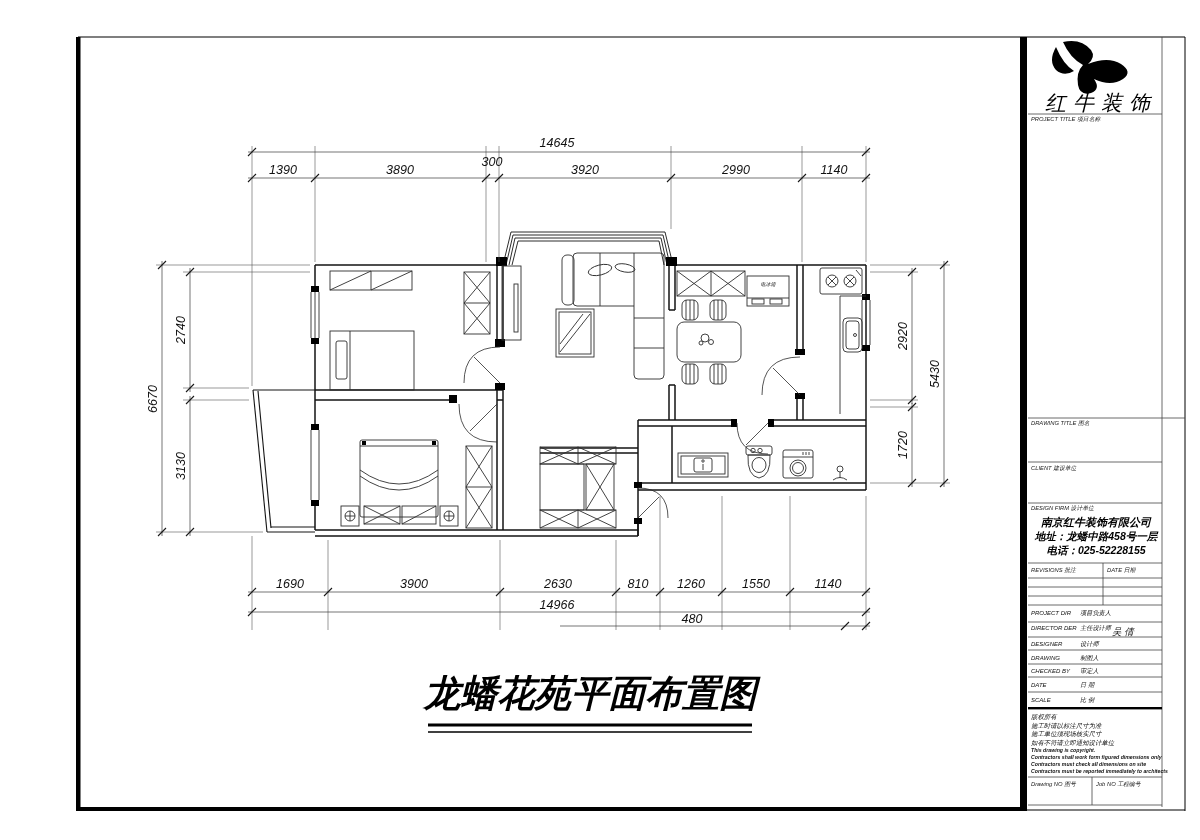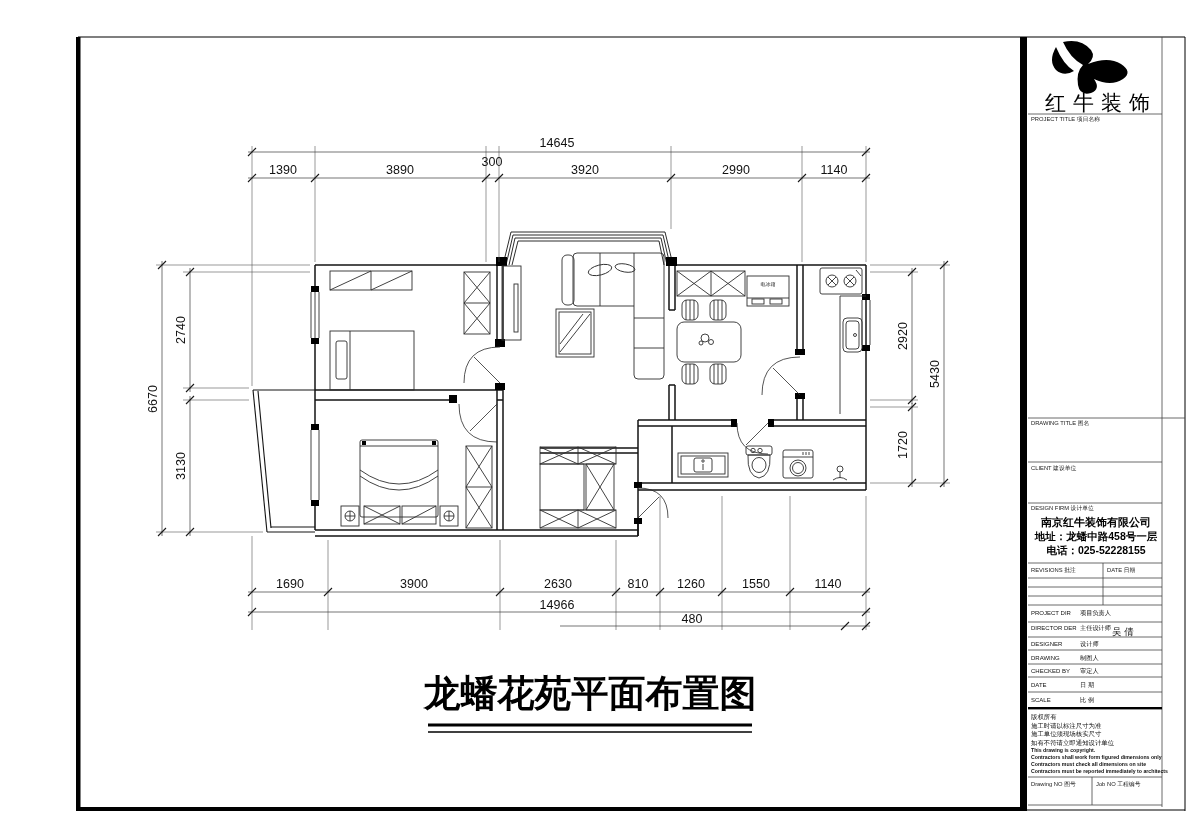--- a/index.html
+++ b/index.html
@@ -1,17 +1,17 @@
 <!DOCTYPE html>
 <html><head>
 <meta charset="utf-8">
 <style>
   html,body{margin:0;padding:0;background:#e8e8e8;}
   .page{position:relative;width:1200px;height:840px;background:#ffffff;margin:0 auto;overflow:hidden;
-        font-family:"Liberation Sans", sans-serif;}
+        font-family:"Liberation Sans", sans-serif;font-style:italic;}
   svg{position:absolute;left:0;top:0;}
   .dimtxt{font-family:"Liberation Sans",sans-serif;font-size:12.5px;fill:#111;}
   .dimtxt-v{font-family:"Liberation Sans",sans-serif;font-size:12.5px;fill:#111;}
   .tblbl{font-family:"Liberation Sans",sans-serif;font-size:5.8px;fill:#222;}
   .tbrow-en{font-family:"Liberation Sans",sans-serif;font-size:6px;fill:#111;}
   .tbrow-zh{font-family:"Liberation Sans",sans-serif;font-size:6.2px;fill:#111;}
   .firm{font-family:"Liberation Sans",sans-serif;font-size:11px;font-weight:bold;fill:#000;}
   .firm2{font-family:"Liberation Sans",sans-serif;font-size:10.5px;font-weight:bold;fill:#000;}
   .cpy-zh{font-family:"Liberation Sans",sans-serif;font-size:6.4px;fill:#111;}
   .cpy-en{font-family:"Liberation Sans",sans-serif;font-size:5.2px;font-weight:bold;fill:#111;}

